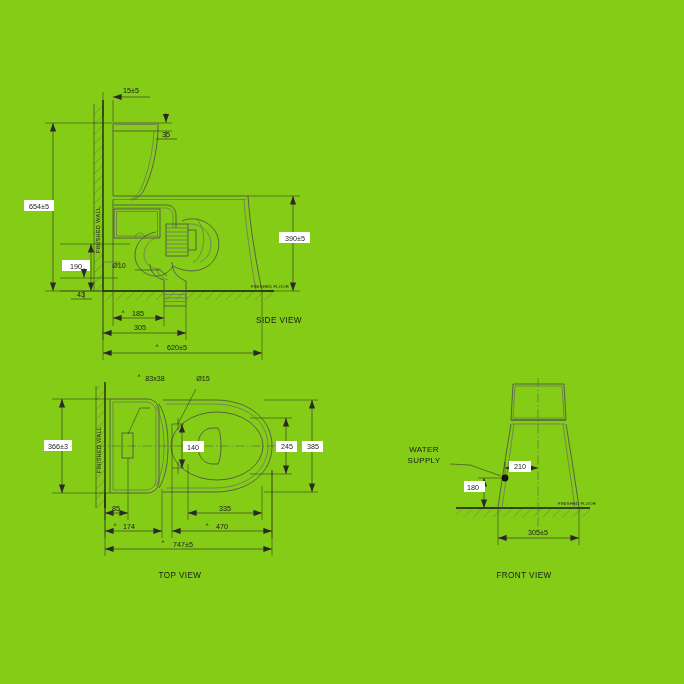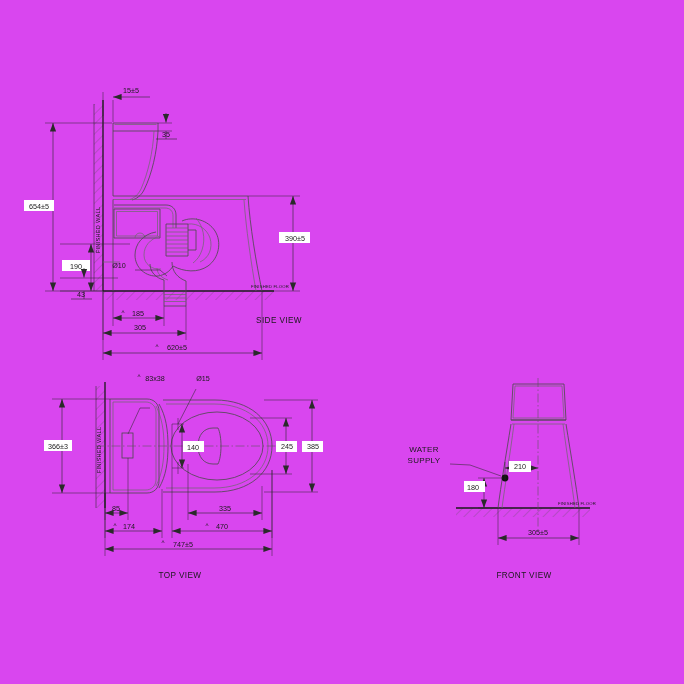--- a/index.html
+++ b/index.html
@@ -1,18 +1,18 @@
 <!DOCTYPE html>
 <html><head>
 <meta charset="utf-8">
 <style>
   html,body{margin:0;padding:0;background:#ffffff;}
   body{width:684px;height:684px;overflow:hidden;
        font-family:"Liberation Sans","DejaVu Sans",sans-serif;color:#1a1a1a;}
-  #sheet{position:relative;width:684px;height:684px;background:#d946ef;}
+  #sheet{position:relative;width:684px;height:684px;background:#84cc16;}
   svg.dwg{position:absolute;left:0;top:0;width:684px;height:684px;}
   .t{font-family:"Liberation Sans","DejaVu Sans",sans-serif;fill:#1a1a1a;}
   .dimtext{font-size:7.2px;}
   .dimtext-sm{font-size:6.4px;}
   .viewtitle{font-size:8.2px;letter-spacing:.4px;}
   .walltext{font-size:5.6px;letter-spacing:.3px;}
   .floortext{font-size:4.2px;letter-spacing:.2px;}
   .notetext{font-size:8px;letter-spacing:.3px;}
   .ln{stroke:#2a2a2a;fill:none;}
   .obj{stroke:#4a4a4a;fill:none;stroke-width:.8;}

